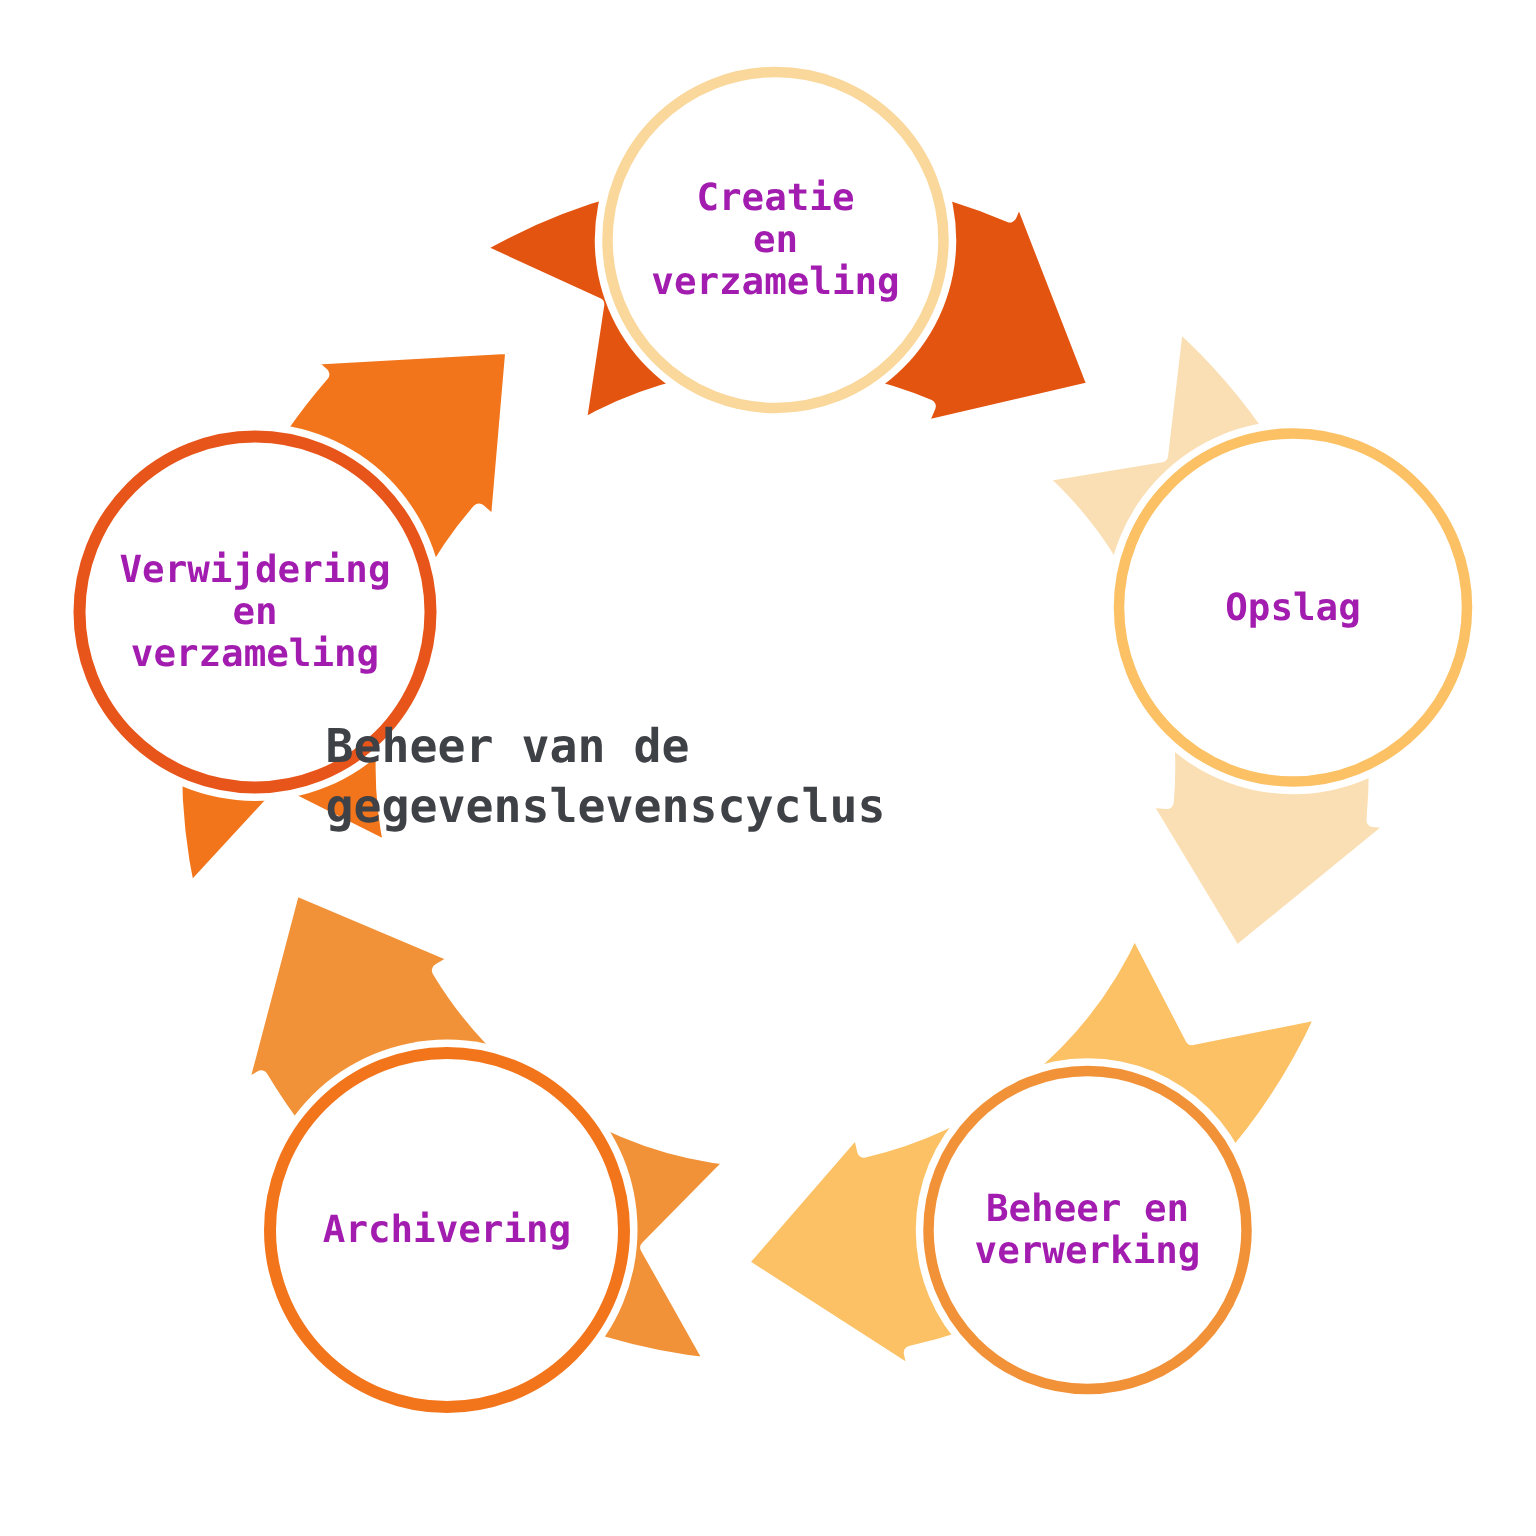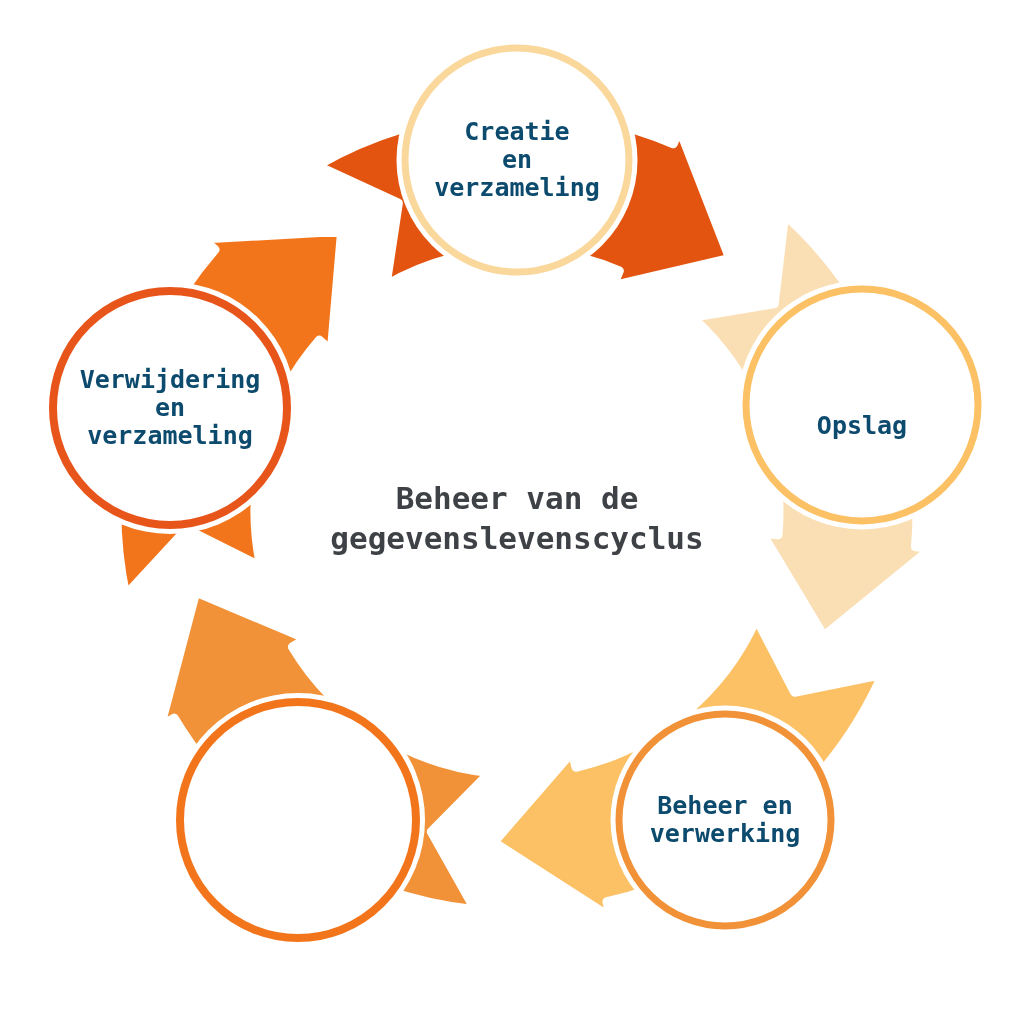--- a/index.html
+++ b/index.html
@@ -17,40 +17,40 @@
   }
   #cycle-svg {
     position:absolute; left:0; top:0;
     width:1024px; height:1024px;
   }
   .node-label {
     position:absolute;
     text-align:center;
     font-family:"DejaVu Sans Mono", monospace;
     font-weight:bold;
-    color:#0c4a6e;
+    color:#a21caf;
     line-height:1.12;
     white-space:pre-line;
     pointer-events:none;
     letter-spacing:0px;
   }
   #center-title {
     position:absolute;
     left:212px; top:466px;
     width:600px;
-    text-align:center;
+    text-align:left;
     font-family:"DejaVu Sans Mono", monospace;
     font-weight:bold;
     font-size:31px;
     line-height:1.30;
     color:#3e4145;
     white-space:pre-line;
   }
   .nl-1 { left:367px; top:102px; width:300px; font-size:25px; }
-  .nl-2 { left:746px; top:388px; width:230px; font-size:25px;margin-top:21px; }
+  .nl-2 { left:746px; top:388px; width:230px; font-size:25px; }
   .nl-3 { left:600px; top:781px; width:250px; font-size:25px; }
   .nl-4 { left:173px; top:801px; width:250px; font-size:25px; }
   .nl-5 { left:42px; top:363px; width:258px; font-size:25px; }
 </style>
 </head>
 <body>
 
 <div id="stage">
 
   <svg id="cycle-svg" viewBox="0 0 1024 1024">
@@ -80,18 +80,19 @@
 
   <div class="node-label nl-1" style="left: 367px; top: 118px;">Creatie
 en
 verzameling</div>
 
   <div class="node-label nl-2" style="left: 747px; top: 391px;">Opslag</div>
 
   <div class="node-label nl-3" style="left: 600px; top: 792px;">Beheer en
 verwerking</div>
 
+  <div class="node-label nl-4" style="left: 173px; top: 806px;">Archivering</div>
 
   <div class="node-label nl-5" style="left: 41px; top: 366px;">Verwijdering
 en
 verzameling</div>
 
 </div>
 
 </body></html>

